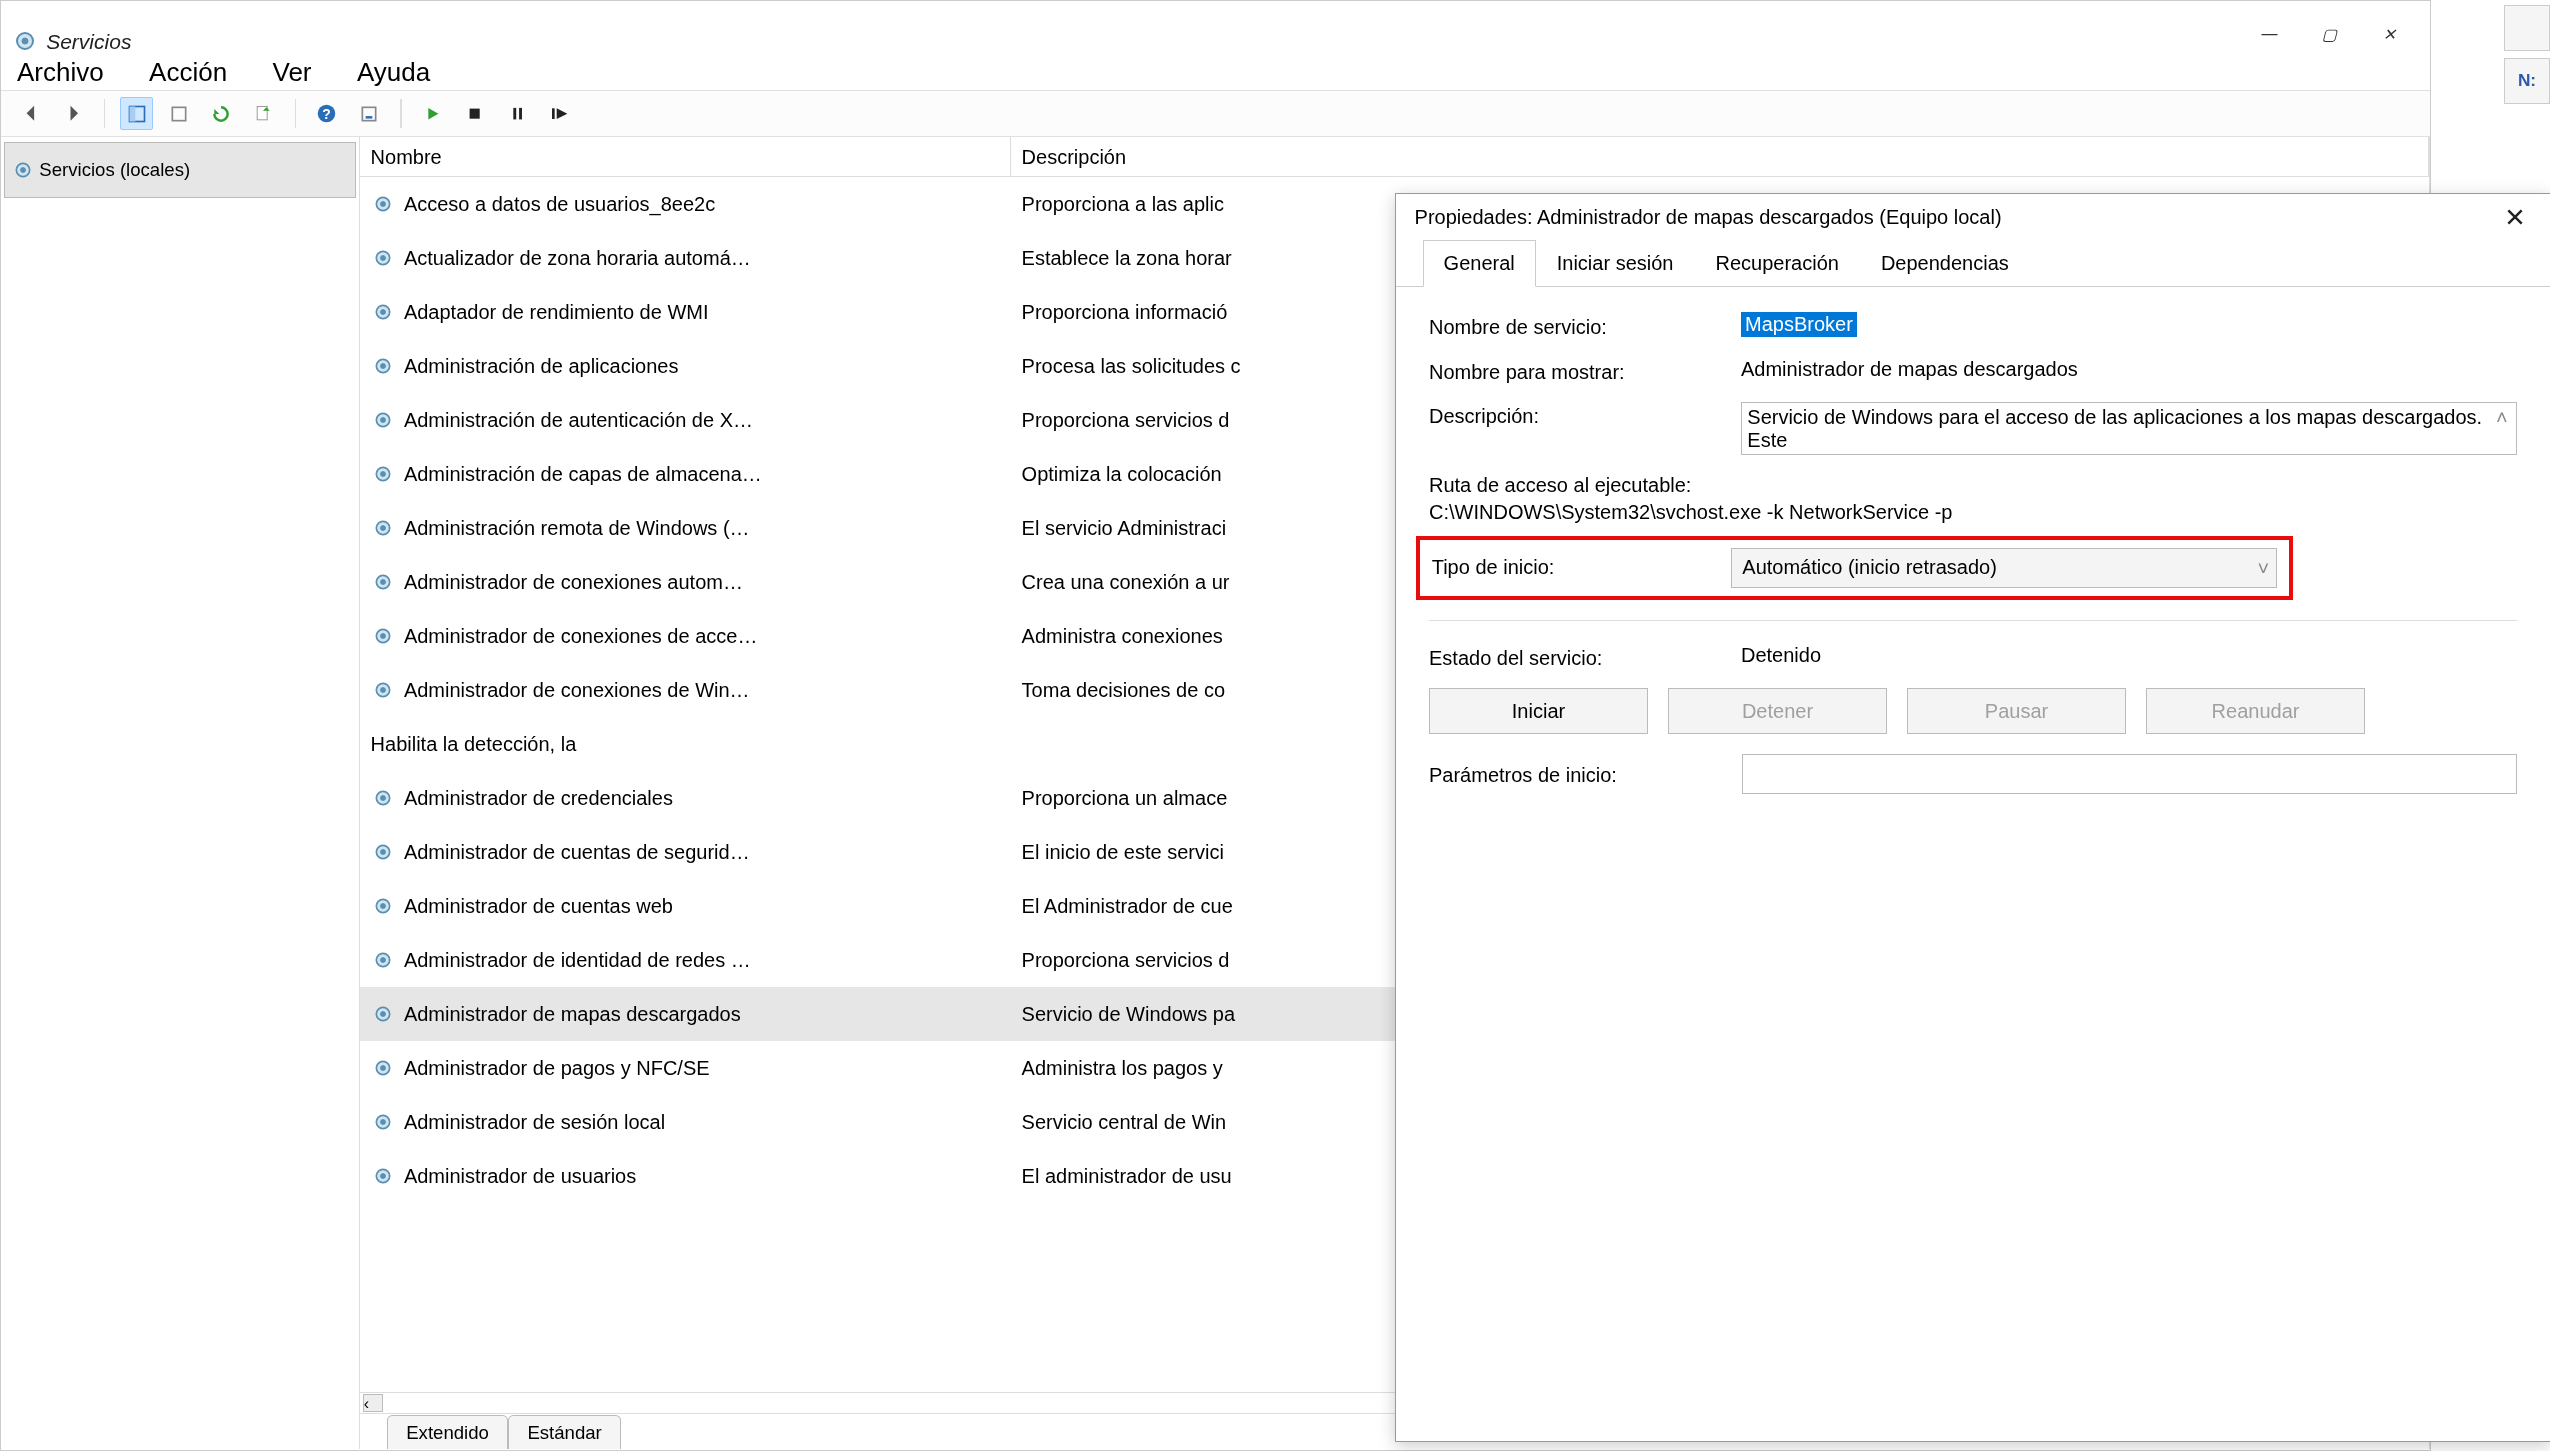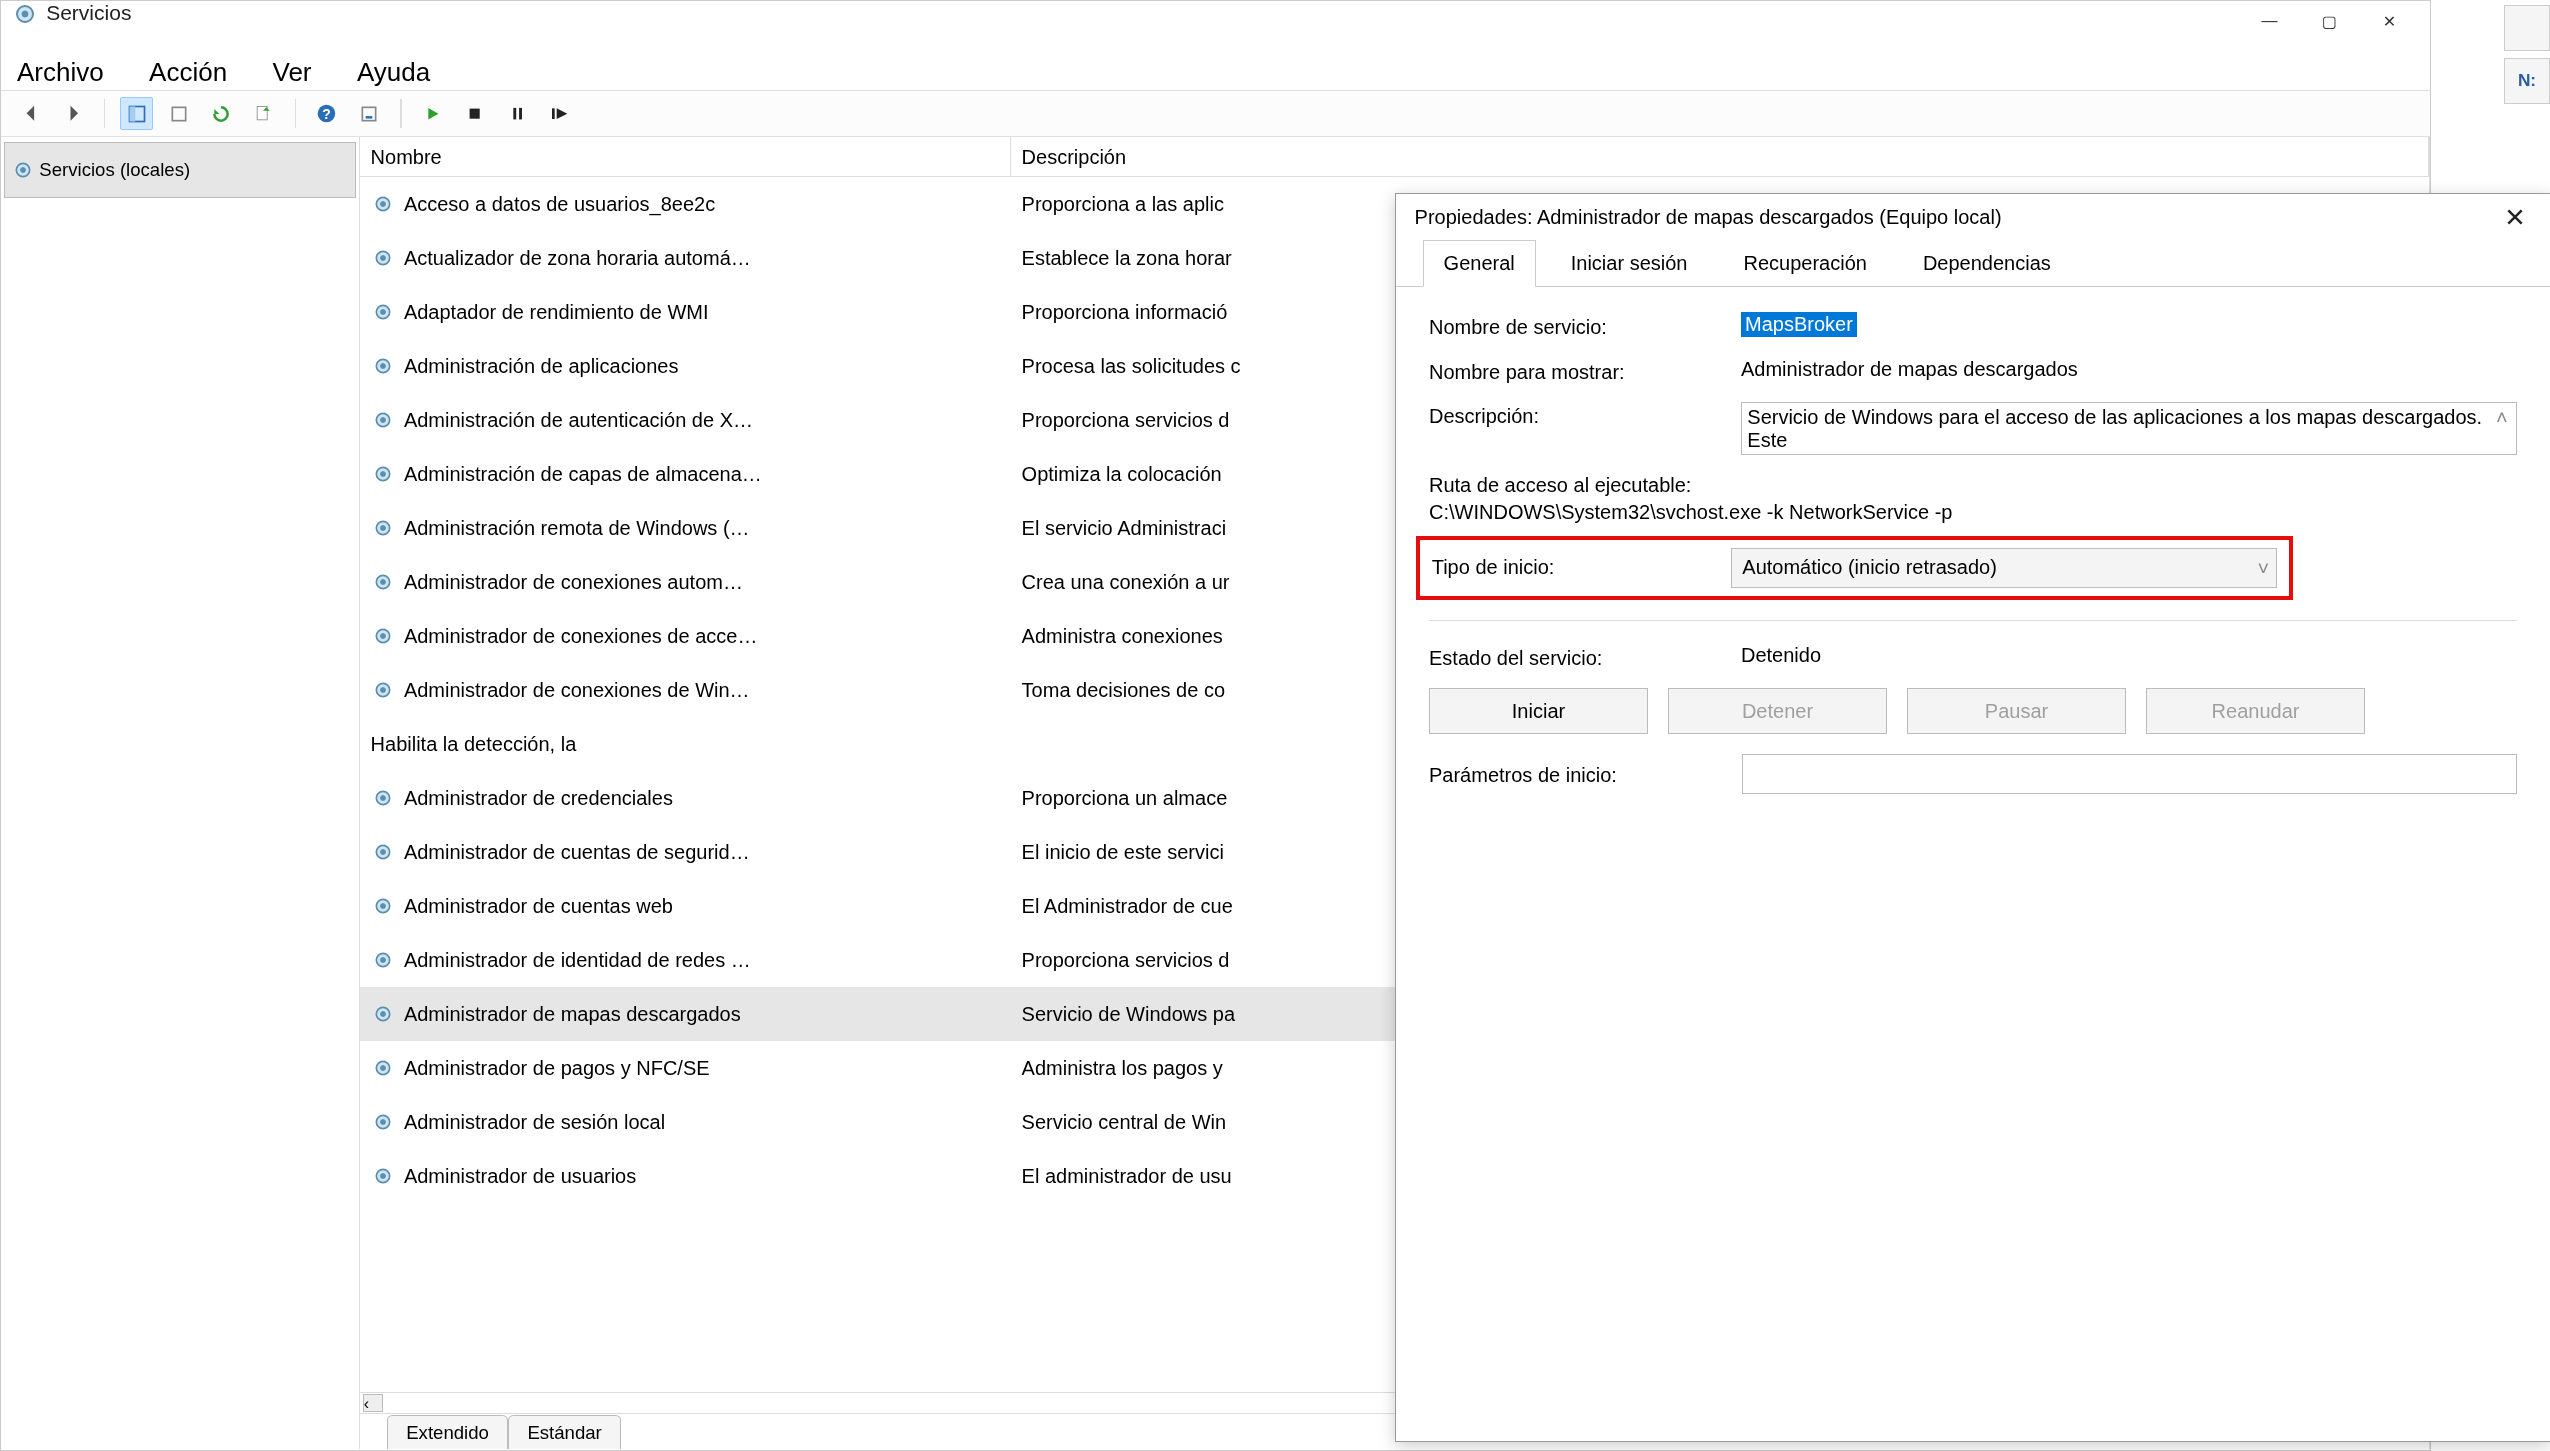--- a/index.html
+++ b/index.html
@@ -16,22 +16,23 @@
 .window {
   position: relative;
   width: 2431px;
   height: 1451px;
   border: 0.7px solid #ccc;
   background: #fff;
 }
 .titlebar {
   height: 53px;
   display: flex;
-  align-items: flex-start;
+  align-items: flex-end;
   padding: 0 10.6px;
+  font-style: italic;
 }
 .titlebar .title-icon {
   width: 26.6px; height: 26.6px;
   margin-right: 8px;
   display: inline-flex; align-items: center; justify-content: center;
 }
 .titlebar .title-text {
   font-size: 21px;
   color: #222;
 }
@@ -181,21 +182,21 @@
 }
 .dialog-titlebar .close {
   width:32px;height:32px;
   display:flex;align-items:center;justify-content:center;
 }
 .dialog-tabs {
   display:flex;
   padding:0 26.6px;
   border-bottom:0.7px solid #ccc;
   font-size:20px;
-  gap:14px;
+  gap:0;
 }
 .dialog-tab {
   padding:10.6px 20px;
   border:0.7px solid transparent;
 }
 .dialog-tab.active {
   border:0.7px solid #ccc;
   border-bottom:0.7px solid #fff;
   margin-bottom:-0.7px;
   background:#fff;

